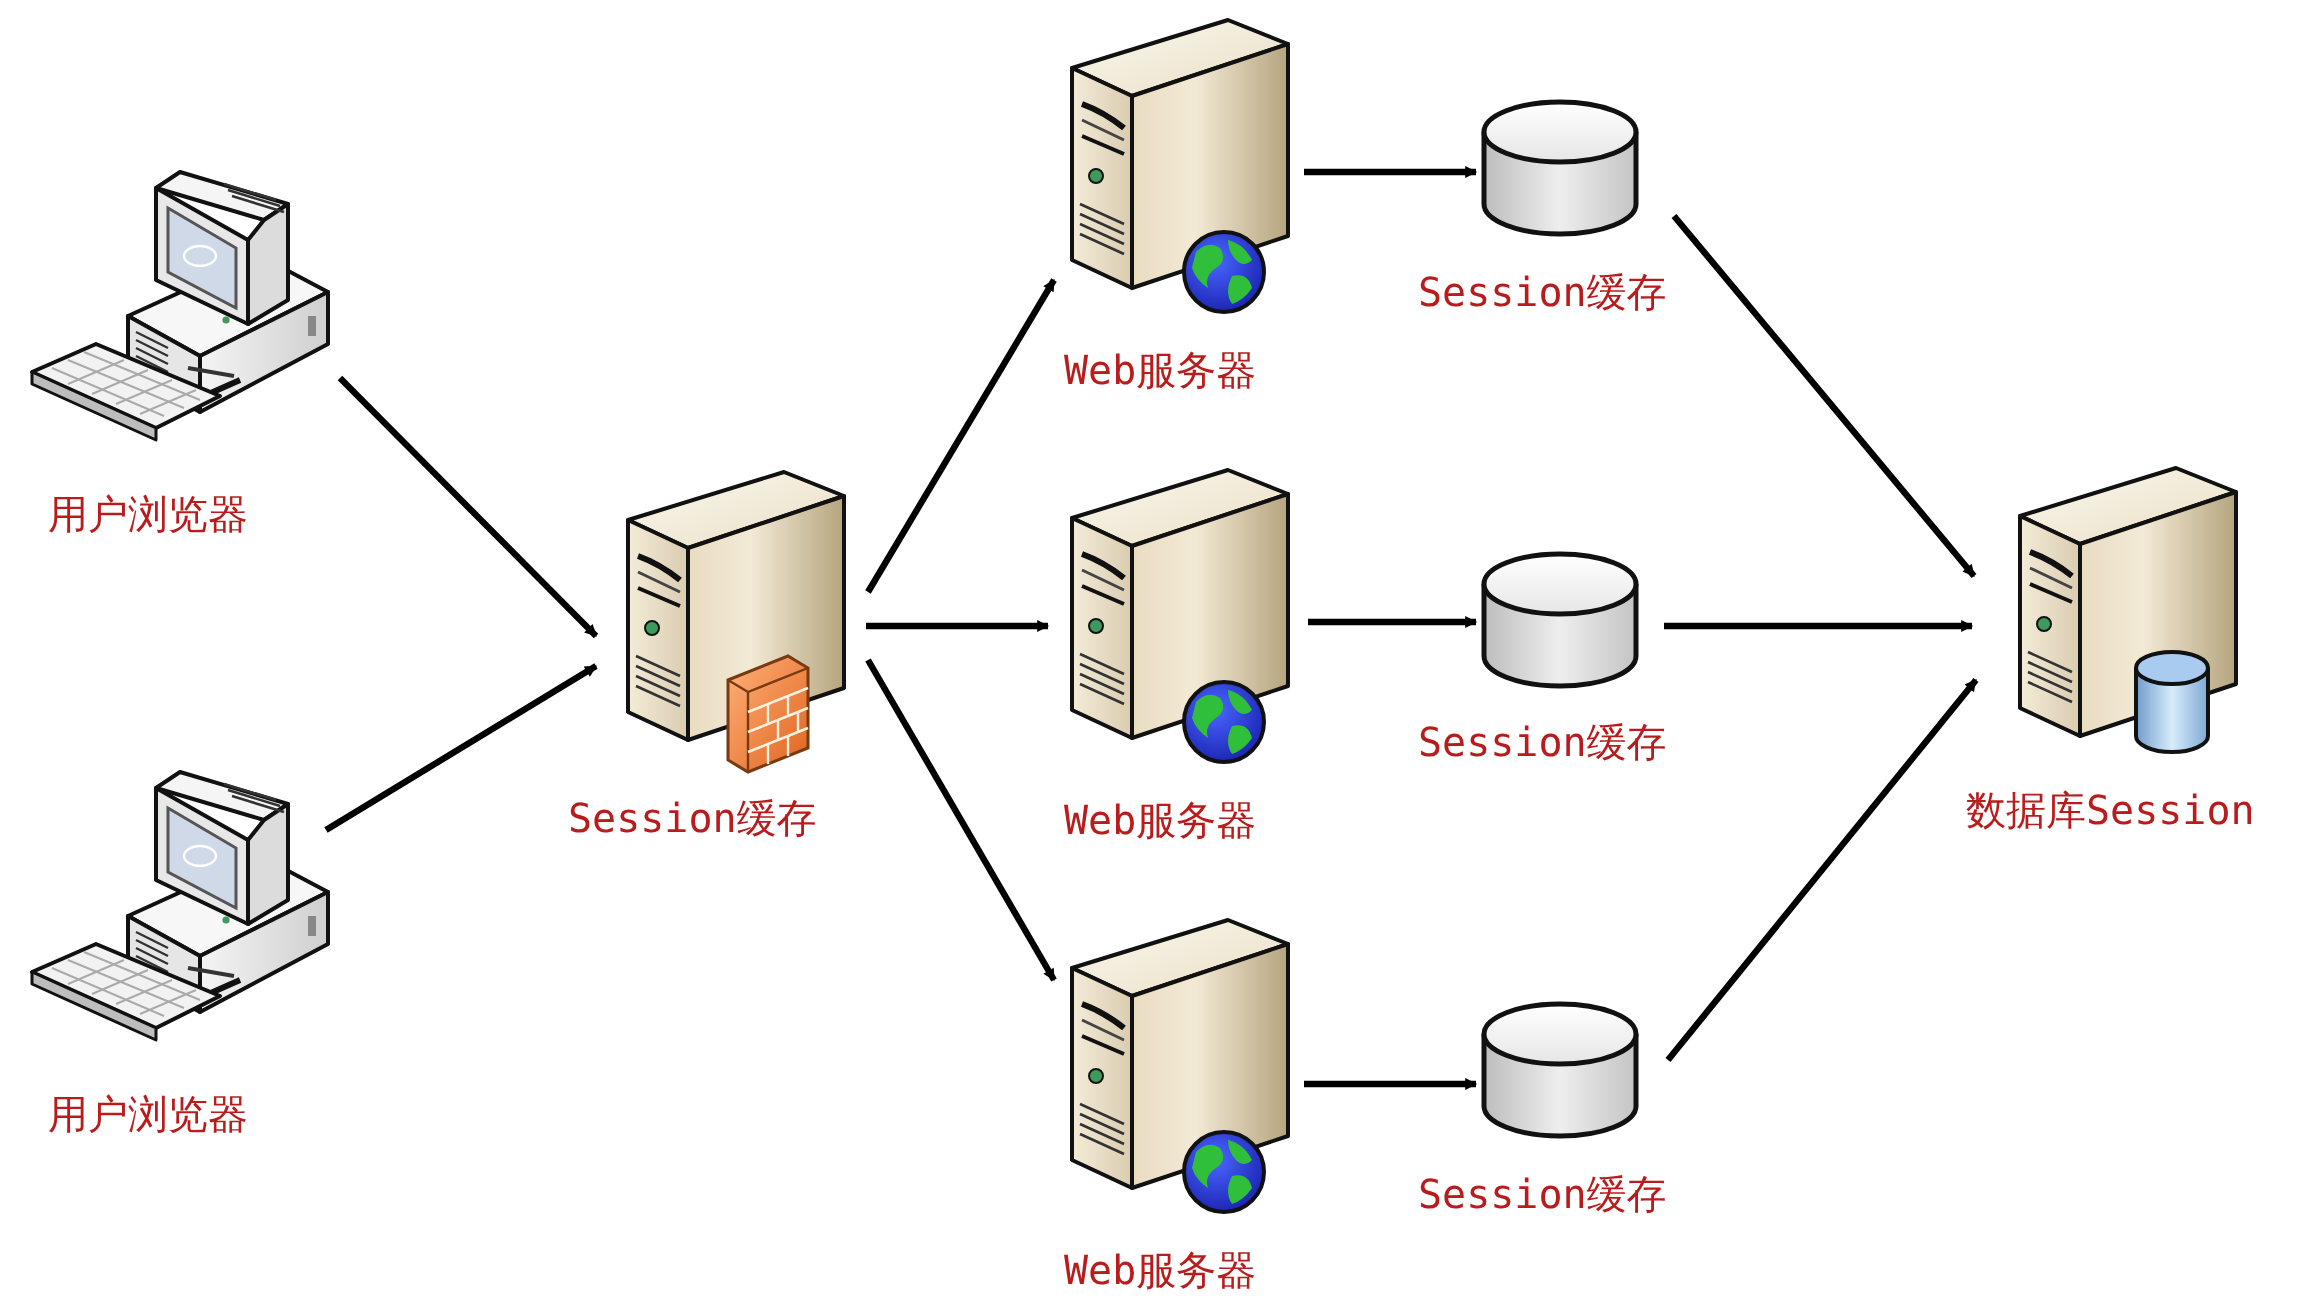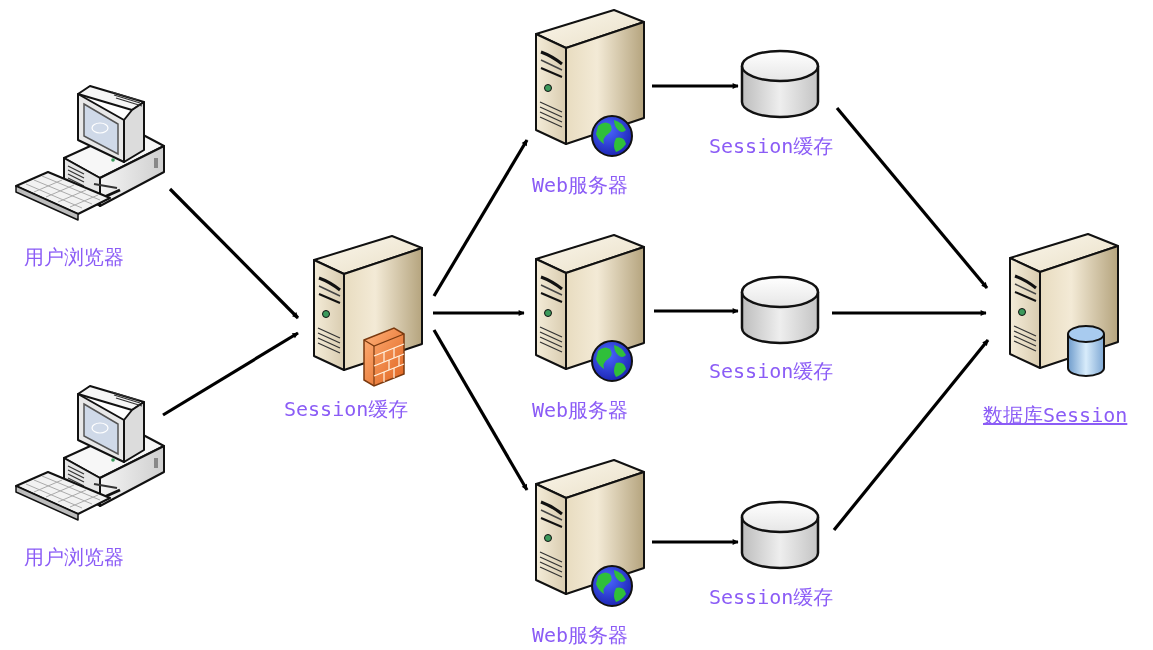--- a/index.html
+++ b/index.html
@@ -1,19 +1,19 @@
 <!DOCTYPE html>
 <html><head>
 <meta charset="utf-8">
 <style>
   html, body { margin:0; padding:0; background:#ffffff; }
   body { width:1153px; height:650px; position:relative; overflow:hidden;
          font-family:"DejaVu Serif","Liberation Serif",serif; }
   #canvas { position:absolute; left:0; top:0; }
-  .lbl { position:absolute; font-size:20px; color:#8b5cf6; white-space:nowrap;
+  .lbl { position:absolute; font-size:20px; color:#b91c1c; white-space:nowrap;
          font-family:"DejaVu Sans Mono","Liberation Mono",monospace; letter-spacing:0px; }
 </style>
 </head>
 <body>
 
 <svg id="canvas" width="1153" height="650" viewBox="0 0 1153 650">
   <defs>
     <marker id="ah" viewBox="0 0 10 10" refX="9" refY="5" markerWidth="7" markerHeight="6" orient="auto" markerUnits="userSpaceOnUse">
       <path d="M0,0 L10,5 L0,10 z" fill="#000"></path>
     </marker>
@@ -178,13 +178,13 @@
 
 <div class="lbl" style="left:24px;top:244px;">用户浏览器</div>
 <div class="lbl" style="left:24px;top:544px;">用户浏览器</div>
 <div class="lbl" style="left:284px;top:396px;">Session缓存</div>
 <div class="lbl" style="left:532px;top:172px;">Web服务器</div>
 <div class="lbl" style="left:532px;top:397px;">Web服务器</div>
 <div class="lbl" style="left:532px;top:622px;">Web服务器</div>
 <div class="lbl" style="left:709px;top:133px;">Session缓存</div>
 <div class="lbl" style="left:709px;top:358px;">Session缓存</div>
 <div class="lbl" style="left:709px;top:584px;">Session缓存</div>
-<div class="lbl" style="left:983px;top:402px;text-decoration:underline;">数据库Session</div>
+<div class="lbl" style="left:983px;top:392px;">数据库Session</div>
 
 </body></html>

